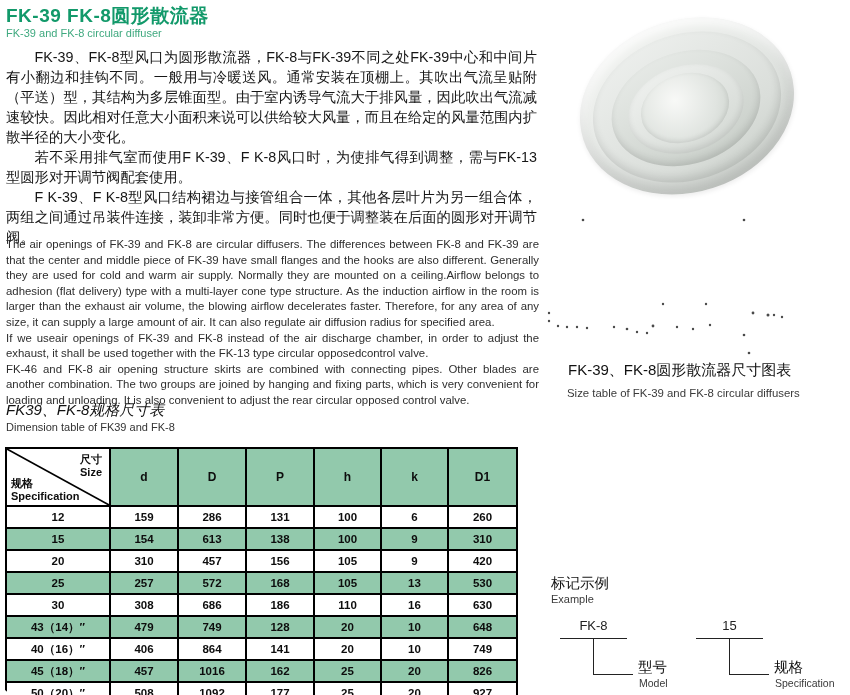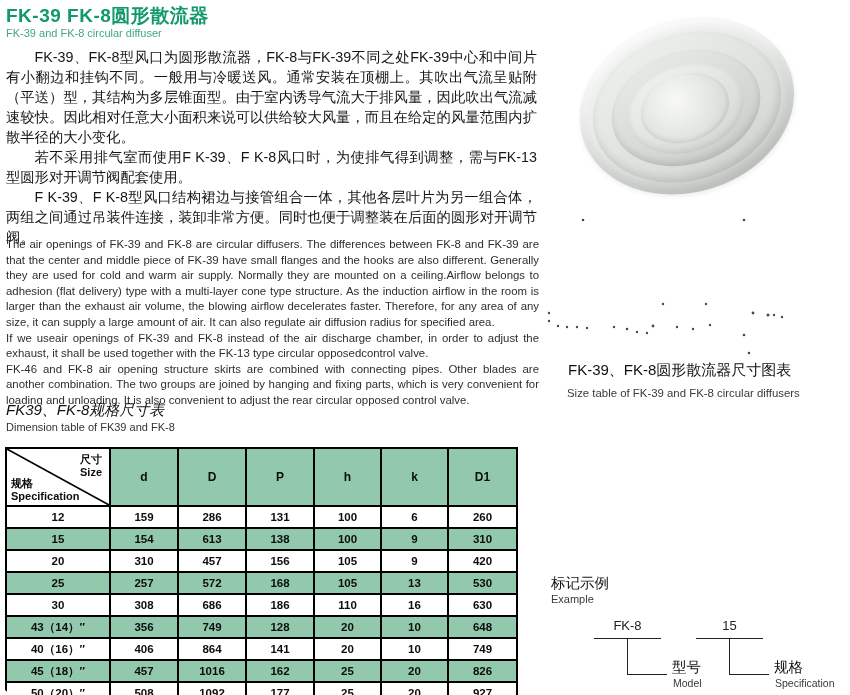--- a/index.html
+++ b/index.html
@@ -56,21 +56,21 @@
   .corner .c-bot{position:absolute;left:4px;bottom:2px;text-align:left;font-size:11px;font-weight:bold;line-height:13px;}
   
   .ex-title{position:absolute;left:551px;top:574px;font-size:14.5px;color:#111;}
   .ex-sub{position:absolute;left:551px;top:593px;font-size:11px;color:#3a3a3a;}
   .mark{position:absolute;top:618px;width:132px;height:76px;}
   .mark .m-val{position:absolute;left:0;top:0;width:67px;text-align:center;font-size:13px;color:#222;}
   .mark .m-rule{position:absolute;left:0;top:20px;width:67px;border-top:1.5px solid #222;}
   .mark .m-elbow{position:absolute;left:33px;top:21px;width:39px;height:35px;border-left:1.5px solid #222;border-bottom:1.5px solid #222;}
   .mark .m-cn{position:absolute;left:78px;top:40px;font-size:14.5px;color:#111;}
   .mark .m-en{position:absolute;left:79px;top:59px;font-size:10.5px;color:#3a3a3a;}
-  .mark1{left:594px;} .mark2{left:696px;}
+  .mark1{left:560px;} .mark2{left:696px;}
 </style>
 </head>
 <body>
 
 <div class="page">
 
   <div class="title">FK-39 FK-8圆形散流器</div>
   <div class="subtitle">FK-39 and FK-8 circular diffuser</div>
 
   <div class="cn-block">
@@ -203,21 +203,21 @@
           <td>30</td>
           <td>308</td>
           <td>686</td>
           <td>186</td>
           <td>110</td>
           <td>16</td>
           <td>630</td>
         </tr>
         <tr class="stripe">
           <td>43（14）″</td>
-          <td>356</td>
+          <td>479</td>
           <td>749</td>
           <td>128</td>
           <td>20</td>
           <td>10</td>
           <td>648</td>
         </tr>
         <tr>
           <td>40（16）″</td>
           <td>406</td>
           <td>864</td>

